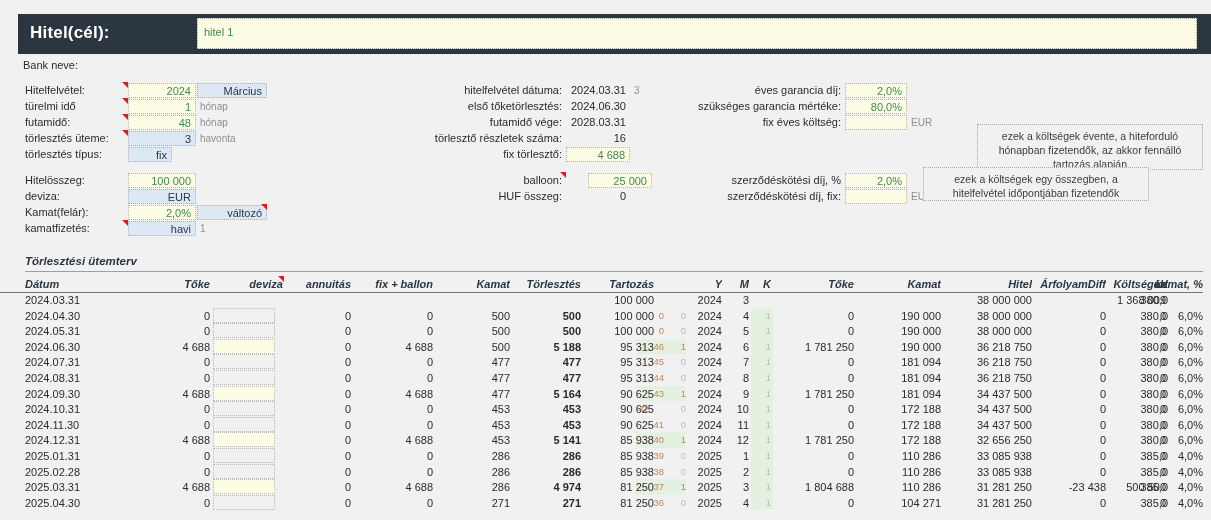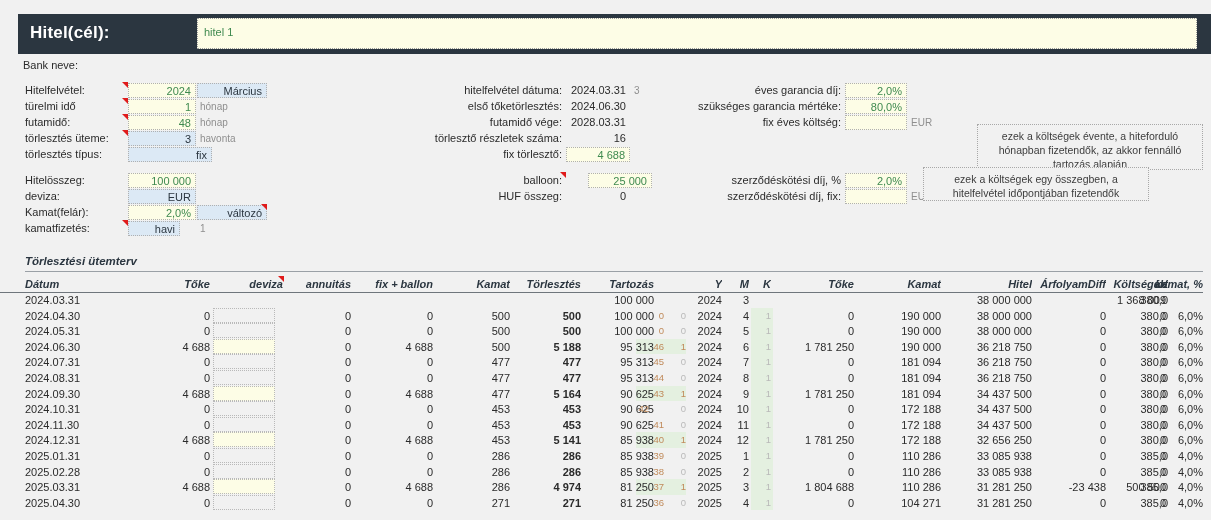--- a/index.html
+++ b/index.html
@@ -119,34 +119,34 @@
       <div class="unit" style="left: 200px; top: 101px;">hónap</div>
       <div class="lbl" style="left: 25px; top: 116px;">futamidő:</div>
       <div class="fld yellow" style="left: 128px; top: 115px; width: 68px;">48</div>
       <div class="cmt" style="left: 122px; top: 114px;"></div>
       <div class="unit" style="left: 200px; top: 117px;">hónap</div>
       <div class="lbl" style="left: 25px; top: 132px;">törlesztés üteme:</div>
       <div class="fld blue" style="left: 128px; top: 131px; width: 68px;">3</div>
       <div class="cmt" style="left: 122px; top: 130px;"></div>
       <div class="unit" style="left: 200px; top: 133px;">havonta</div>
       <div class="lbl" style="left: 25px; top: 148px;">törlesztés típus:</div>
-      <div class="fld blue" style="left: 128px; top: 147px; width: 84px;">fix</div>
+      <div class="fld blue" style="left: 128px; top: 147px; width: 44px;">fix</div>
     </div>
 
   <div id="left-block2">
       <div class="lbl" style="left: 25px; top: 174px;">Hitelösszeg:</div>
       <div class="fld yellow" style="left: 128px; top: 173px; width: 68px;">100 000</div>
       <div class="lbl" style="left: 25px; top: 190px;">deviza:</div>
       <div class="fld blue" style="left: 128px; top: 189px; width: 68px;">EUR</div>
       <div class="lbl" style="left: 25px; top: 206px;">Kamat(felár):</div>
       <div class="fld yellow" style="left: 128px; top: 205px; width: 68px;">2,0%</div>
       <div class="fld blue" style="left: 197px; top: 205px; width: 70px;">változó</div>
       <div class="cmt" style="left: 261px; top: 204px;"></div>
       <div class="lbl" style="left: 25px; top: 222px;">kamatfizetés:</div>
-      <div class="fld blue" style="left: 128px; top: 221px; width: 52px;">havi</div>
+      <div class="fld blue" style="left: 128px; top: 221px; width: 68px;">havi</div>
       <div class="cmt" style="left: 122px; top: 220px;"></div>
       <div class="unit" style="left: 200px; top: 223px;">1</div>
     </div>
 
   <div id="mid-block">
       <div class="lbl r" style="right: 649px; top: 84px;">hitelfelvétel dátuma:</div>
       <div class="fld plain" style="left: 566px; top: 83px; width: 64px;">2024.03.31</div>
       <div class="unit" style="left: 634px; top: 85px;">3</div>
       <div class="lbl r" style="right: 649px; top: 100px;">első tőketörlesztés:</div>
       <div class="fld plain" style="left: 566px; top: 99px; width: 64px;">2024.06.30</div>

